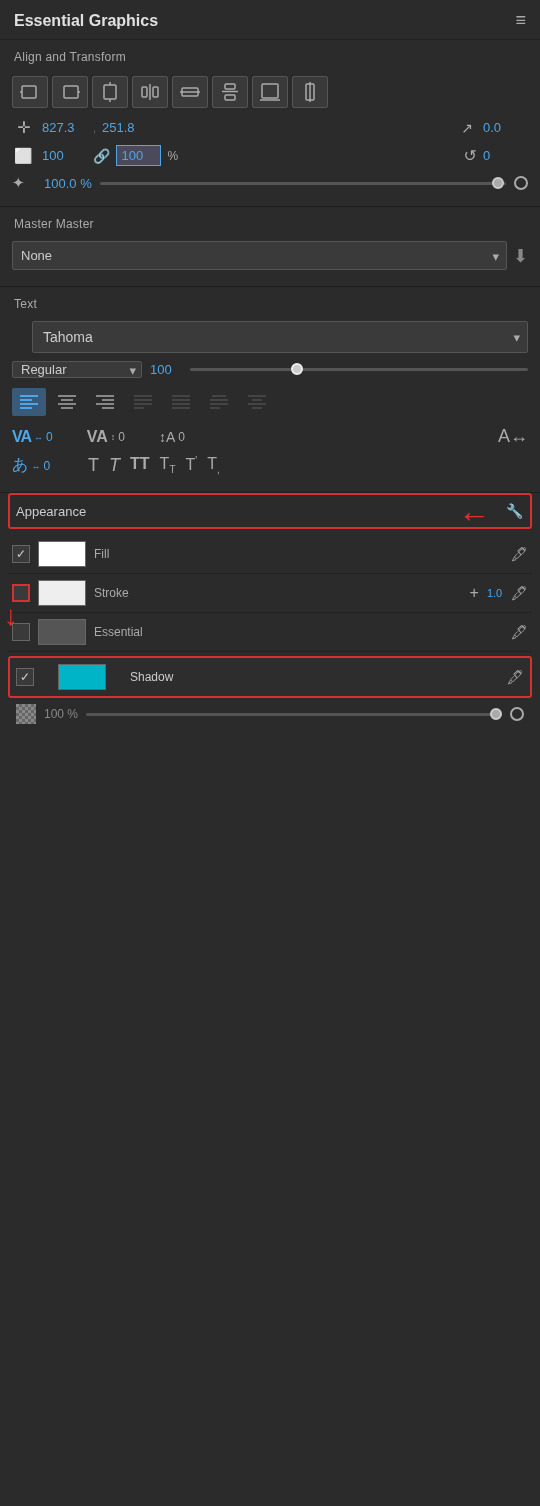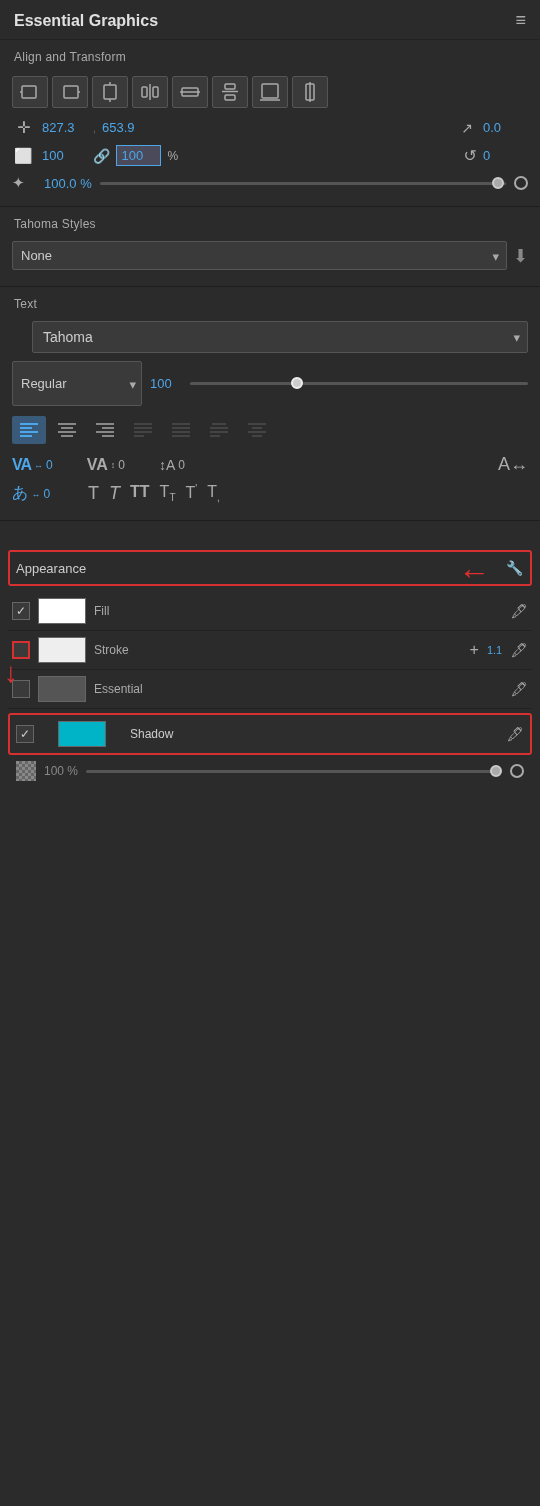--- a/index.html
+++ b/index.html
@@ -226,21 +226,21 @@
     }
     .font-style-select-wrapper {
       width: 130px;
       position: relative;
     }
     .font-style-select-wrapper select {
       width: 100%;
       background: #3a3a3a;
       border: 1px solid #555;
       color: #ccc;
-      padding: 14px 8px;
+      padding: 0 8px;
       border-radius: 2px;
       font-size: 13px;
       appearance: none;
       cursor: pointer;
     }
     .font-style-select-wrapper::after {
       content: '▾';
       position: absolute;
       right: 6px;
       top: 50%;
@@ -482,21 +482,21 @@
           <rect x="6" y="2" width="8" height="16" rx="1"></rect>
           <line x1="10" y1="0" x2="10" y2="20"></line>
         </svg>
       </div>
     </div>
 
     <div class="position-row">
       <span class="move-icon">✛</span>
       <span class="blue-value">827.3</span>
       <span class="sep">,</span>
-      <span class="blue-value">653.9</span>
+      <span class="blue-value">251.8</span>
       <span style="flex:1"></span>
       <span class="rotate-icon" style="color:#aaa; font-size:14px; margin-right:4px;">↗</span>
       <span class="blue-value">0.0</span>
     </div>
 
     <div class="scale-row">
       <span style="color:#aaa; font-size:15px; width:24px; text-align:center;">⬜</span>
       <span class="blue-value">100</span>
       <span class="link-icon">🔗</span>
       <span class="blue-value" style="background:#4a4a5a; padding:2px 4px; border:1px solid #4da6e8;">100</span>
@@ -511,21 +511,21 @@
       <span class="blue-value">100.0 %</span>
       <div class="opacity-slider-track">
         <div class="opacity-slider-thumb"></div>
       </div>
       <div class="circle-end"></div>
     </div>
   </div>
 </div>
 
 <div>
-  <div class="section-label">Tahoma Styles</div>
+  <div class="section-label">Master Master</div>
   <div class="master-styles-section">
     <div class="dropdown-row">
       <div class="dropdown-select-wrapper">
         <select>
           <option>None</option>
         </select>
       </div>
       <span class="download-icon">⬇</span>
     </div>
   </div>
@@ -651,21 +651,21 @@
         <span style="font-size:18px; color:#aaa; cursor:pointer; font-style:italic;">T</span>
         <span style="font-size:16px; color:#aaa; cursor:pointer; font-weight:bold;">TT</span>
         <span style="font-size:16px; color:#aaa; cursor:pointer;">T<sub style="font-size:10px;">T</sub></span>
         <span style="font-size:16px; color:#aaa; cursor:pointer;">T<sup style="font-size:10px;">'</sup></span>
         <span style="font-size:16px; color:#aaa; cursor:pointer;">T<sub style="font-size:10px;">,</sub></span>
       </div>
     </div>
   </div>
 </div>
 
-<div style="padding: 0 8px 12px 8px; margin-top: 29px;">
+<div style="padding: 0 8px 12px 8px;">
 
   <div style="display:flex; align-items:center; justify-content:space-between; padding:8px 6px; border:2px solid #d63030; border-radius:3px; margin-bottom:6px; background:#2b2b2b; position:relative;">
     <span style="color:#ccc; font-size:13px;">Appearance</span>
 
     <span style="position:absolute; right: 40px; top:50%; transform:translateY(-50%); color:#e03030; font-size:32px; pointer-events:none;">←</span>
     <span style="color:#aaa; font-size:14px; cursor:pointer;">🔧</span>
   </div>
 
   <div class="appearance-item">
     <div class="check-box checked"></div>
@@ -676,21 +676,21 @@
 
   <div style="display:flex; align-items:center; gap:8px; padding:6px 4px; border-bottom:1px solid #222; position:relative;">
 
     <div style="position:relative; flex-shrink:0;">
       <div class="check-box" style="border:2px solid #d63030;"></div>
       <span style="position:absolute; left:-8px; top:18px; color:#e03030; font-size:28px; pointer-events:none; z-index:10; line-height:1;">↓</span>
     </div>
     <div class="color-swatch swatch-white2"></div>
     <span class="appearance-item-label">Stroke</span>
     <span style="color:#aaa; font-size:16px; cursor:pointer;">+</span>
-    <span style="color:#4da6e8; font-size:11px;">1.1</span>
+    <span style="color:#4da6e8; font-size:11px;">1.0</span>
     <span style="color:#aaa; font-size:14px; cursor:pointer;">🖋</span>
   </div>
 
   <div class="appearance-item">
     <div class="check-box"></div>
     <div class="color-swatch swatch-gray"></div>
     <span class="appearance-item-label">Essential</span>
     <span style="color:#aaa; font-size:14px; cursor:pointer;">🖋</span>
   </div>
 

